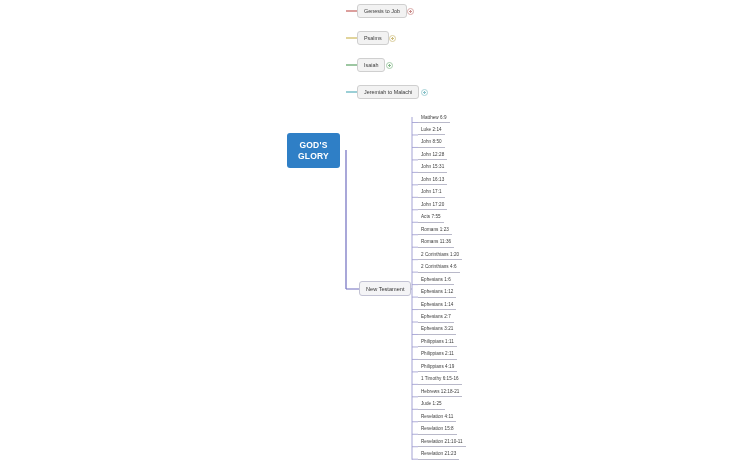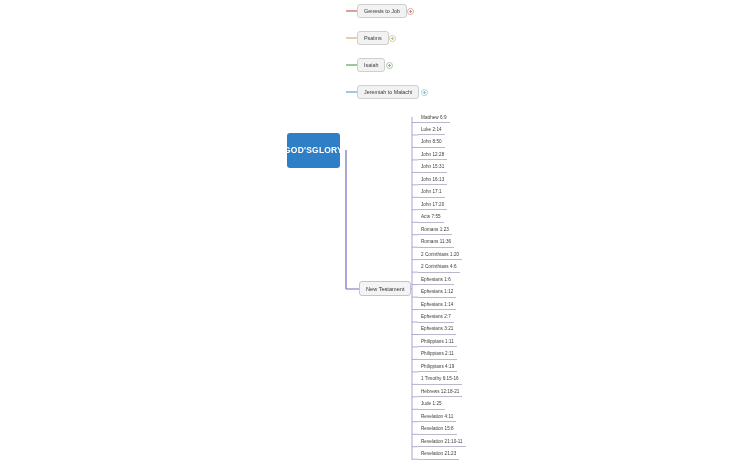--- a/index.html
+++ b/index.html
@@ -32,21 +32,21 @@
 
   
   .root-node {
     position: absolute;
     left: 287px;
     top: 133px;
     width: 53px;
     height: 35px;
     border-radius: 3px;
     display: flex;
-    flex-direction: row;
+    flex-direction: column;
     align-items: center;
     justify-content: center;
     color: #ffffff;
     font-size: 8.5px;
     font-weight: bold;
     line-height: 10.5px;
     letter-spacing: 0.2px;
     text-align: center;
     box-sizing: border-box;
   }

